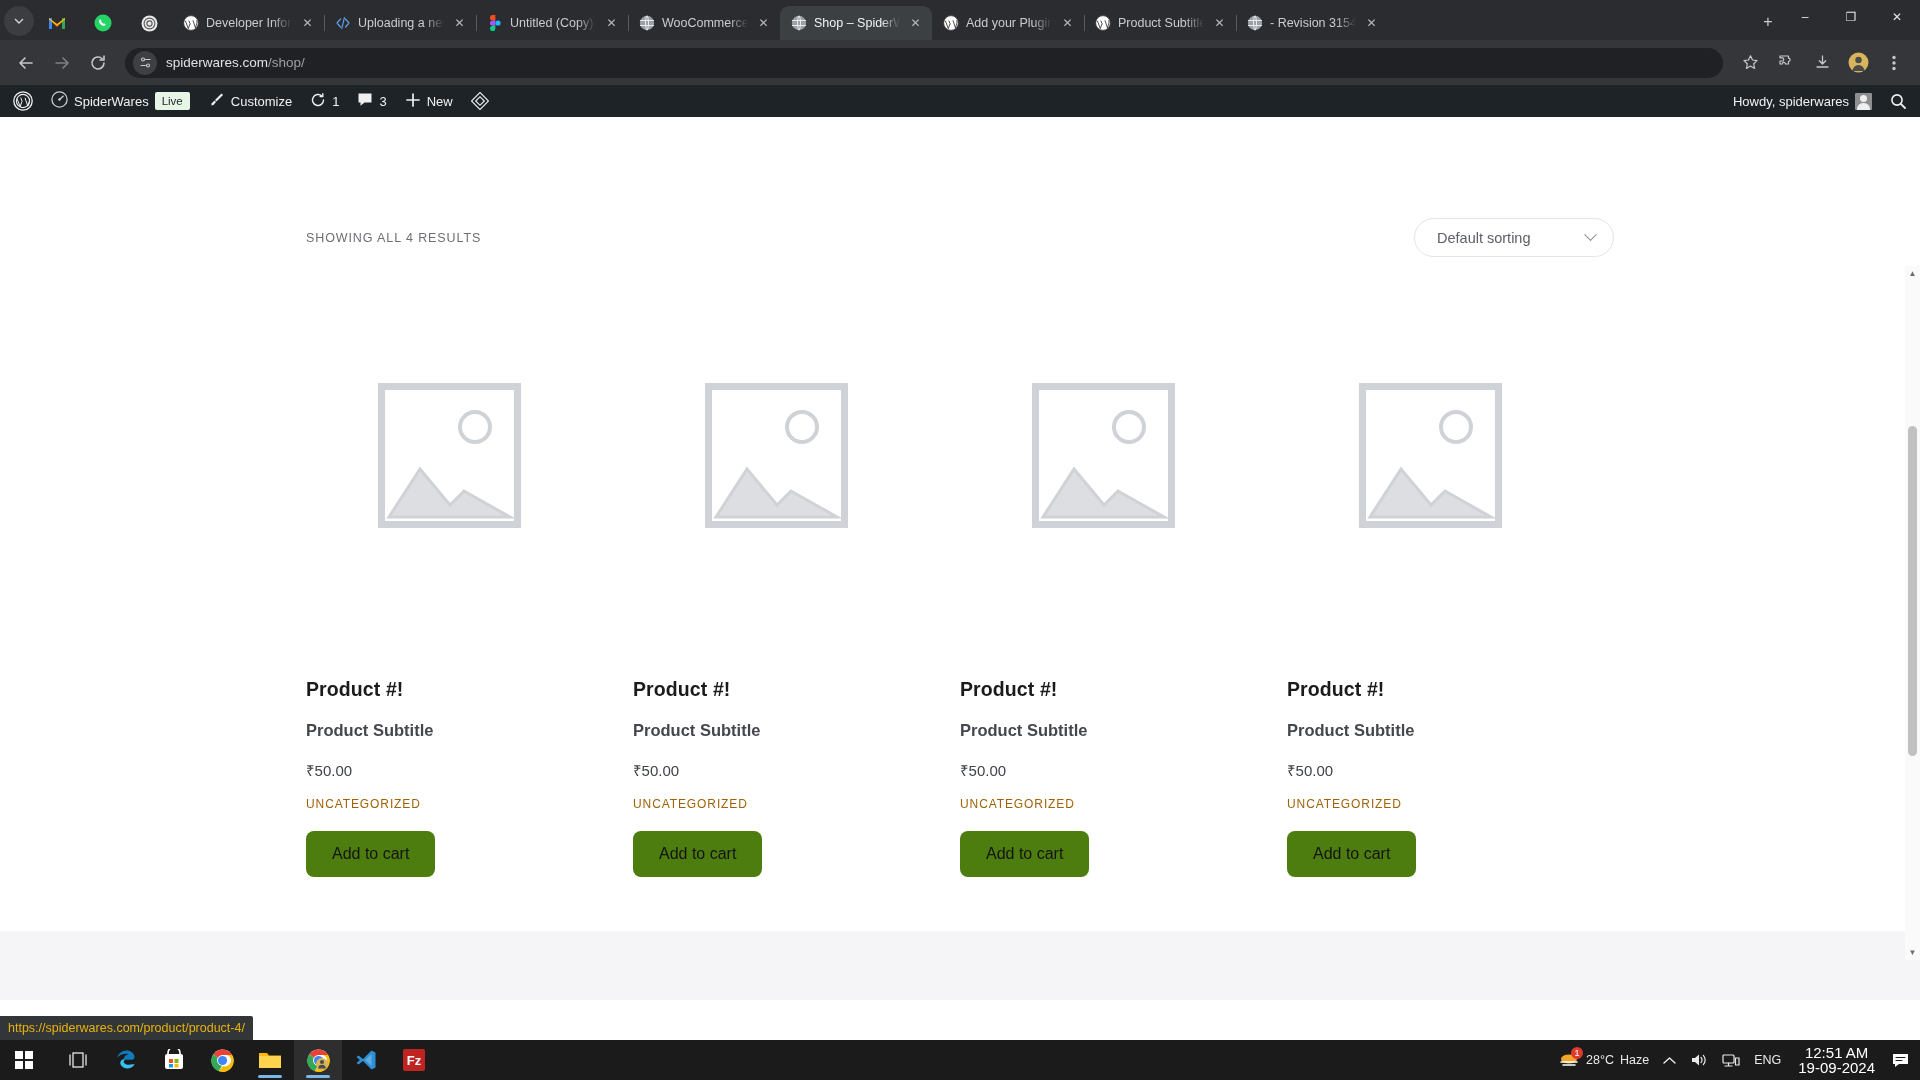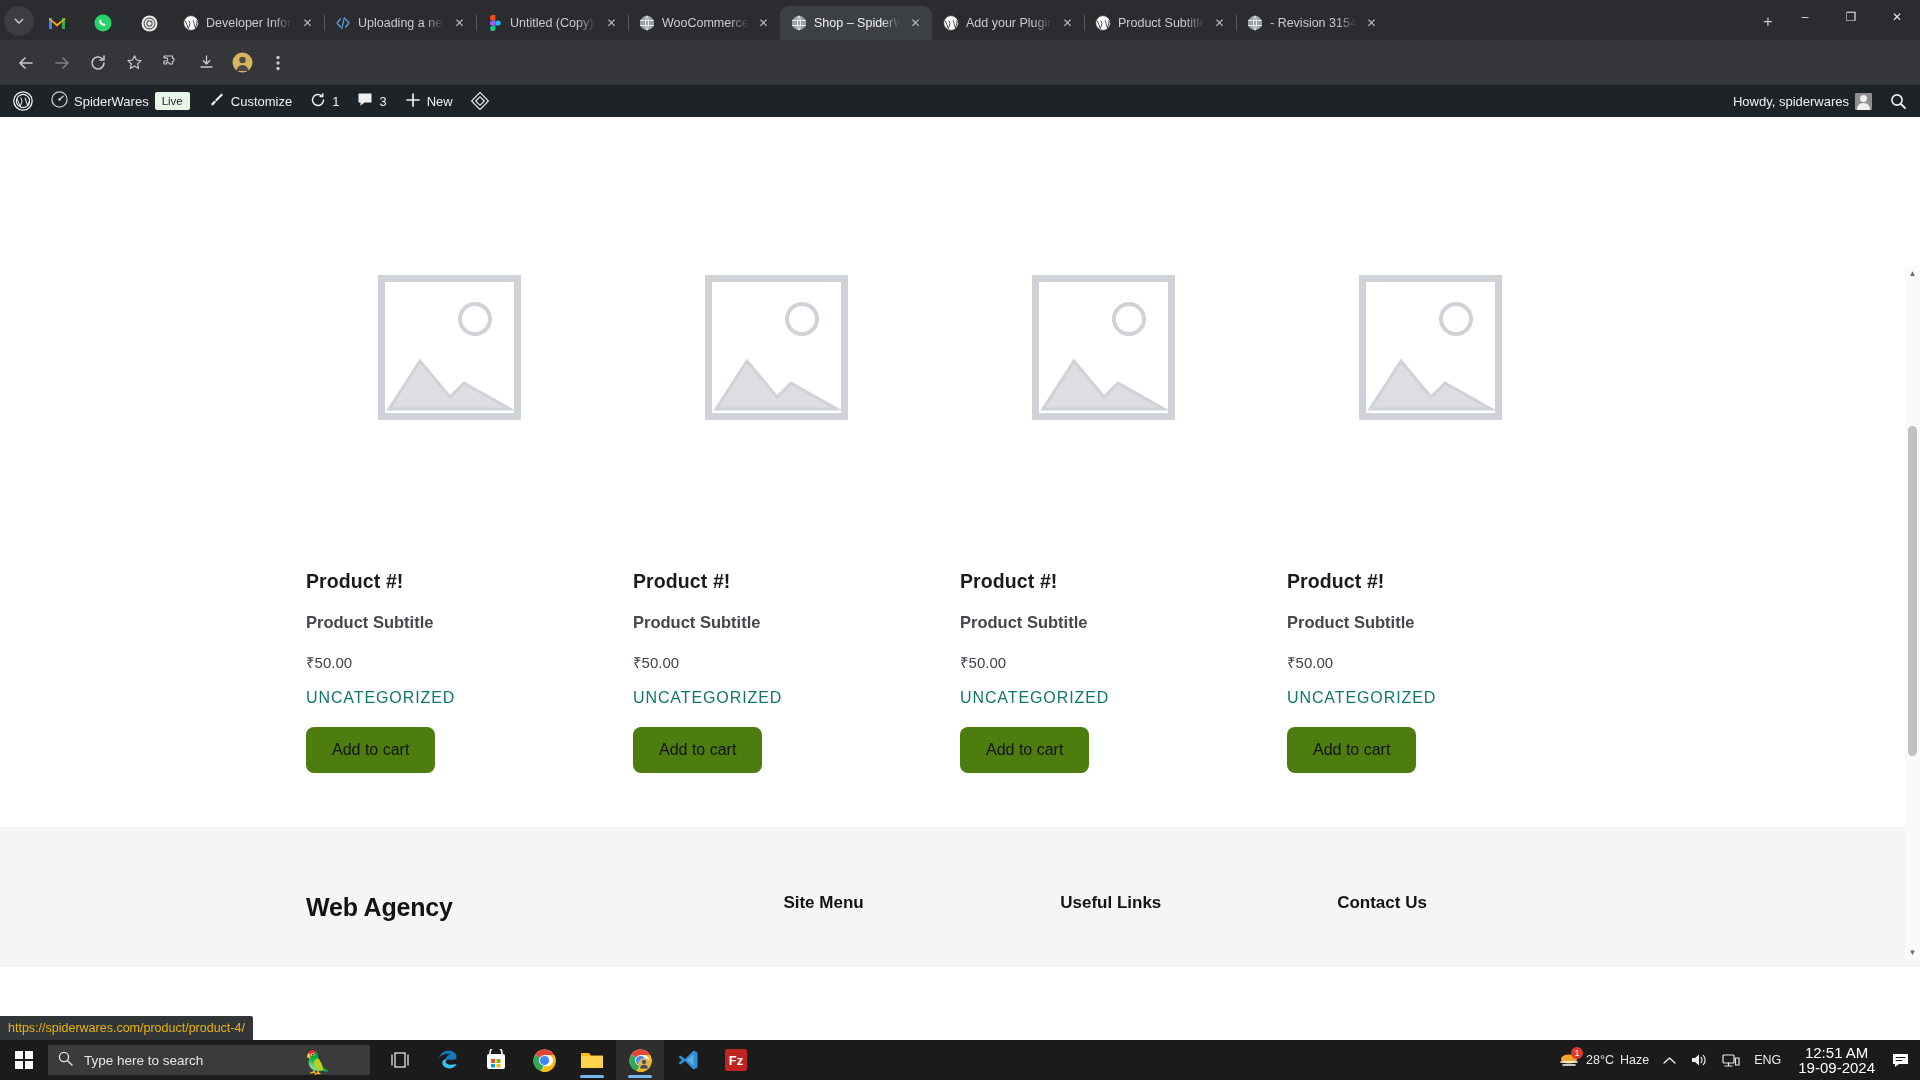--- a/index.html
+++ b/index.html
@@ -119,21 +119,21 @@
   .chev { width: 9px; height: 9px; border-right: 1.4px solid #8a8d93; border-bottom: 1.4px solid #8a8d93;
           transform: rotate(45deg) translate(-2px,-2px); }
 
   .products { display: flex; gap: 0; margin-top: 64px; }
   .product { width: 25%; padding-right: 40px; }
   .ph-wrap { height: 268px; display: flex; align-items: center; justify-content: center; }
   .ph-img { width: 143px; height: 145px; }
   .p-title { font-size: 19.5px; font-weight: 700; color: #1b1b1d; margin-top: 89px; letter-spacing:.1px;}
   .p-sub { font-size: 16.5px; font-weight: 700; color: #44474d; margin-top: 20px; }
   .p-price { font-size: 15px; color: #3f4248; margin-top: 20px; }
-  .p-cat { font-size: 16px; letter-spacing: .9px; color: #0f766e; margin-top: 17px; text-transform: uppercase; }
+  .p-cat { font-size: 12px; letter-spacing: .9px; color: #a16207; margin-top: 17px; text-transform: uppercase; }
   .add-cart {
     margin-top: 20px; display: inline-flex; align-items: center; justify-content: center;
     background: #4d7c0f; color: #141414; font-size: 16px; font-weight: 400;
     border: none; border-radius: 8px; padding: 0 26px; height: 46px; cursor: pointer;
     font-family: "Liberation Sans", sans-serif;
   }
 
   .footer { margin-top: 54px; background: #f5f5f7; height: 140px; }
   .footer-inner { padding: 0 306px; display: flex; padding-top: 66px; }
   .f-brand { font-size: 25px; font-weight: 700; color: #131316; width: 500px; letter-spacing:-.2px;}
@@ -323,20 +323,31 @@
           <path d="M3 9h12m0 0l-5-5m5 5l-5 5" stroke="#7e8184" stroke-width="1.6" fill="none" stroke-linecap="round" stroke-linejoin="round"></path>
         </svg>
     </div>
     <div class="tb-icon">
       <svg width="18" height="18" viewBox="0 0 18 18">
           <path d="M15 9a6 6 0 1 1-1.8-4.3" stroke="#c6c8cb" stroke-width="1.6" fill="none" stroke-linecap="round"></path>
           <path d="M15 2v4h-4" stroke="#c6c8cb" stroke-width="1.6" fill="none" stroke-linecap="round" stroke-linejoin="round"></path>
         </svg>
     </div>
 
+    <div class="omnibox">
+      <div class="site-info">
+        <svg width="13" height="13" viewBox="0 0 13 13">
+            <circle cx="4" cy="3.5" r="1.5" fill="none" stroke="#c6c8cb" stroke-width="1.1"></circle>
+            <path d="M6.5 3.5H11" stroke="#c6c8cb" stroke-width="1.1" stroke-linecap="round"></path>
+            <circle cx="9" cy="9.5" r="1.5" fill="none" stroke="#c6c8cb" stroke-width="1.1"></circle>
+            <path d="M2 9.5h4.5" stroke="#c6c8cb" stroke-width="1.1" stroke-linecap="round"></path>
+          </svg>
+      </div>
+      <div class="url"><span>spiderwares.com</span><span class="dim">/shop/</span></div>
+    </div>
 
     <div class="tb-icon">
       <svg width="17" height="17" viewBox="0 0 17 17">
           <path d="M8.5 1.8l2 4.2 4.6.6-3.4 3.2.9 4.6-4.1-2.3-4.1 2.3.9-4.6L1.9 6.6l4.6-.6z" fill="none" stroke="#c6c8cb" stroke-width="1.2" stroke-linejoin="round"></path>
         </svg>
     </div>
     <div class="tb-icon">
       <svg width="17" height="17" viewBox="0 0 17 17">
           <path d="M6.5 2h4v2.2a1.6 1.6 0 1 1 0 3.2V10h-3a1.6 1.6 0 1 0-3.2 0H2V7h2.2a1.6 1.6 0 1 0 0-3.2H2V2z" fill="none" stroke="#c6c8cb" stroke-width="1.2" stroke-linejoin="round"></path>
         </svg>
@@ -432,20 +443,27 @@
             <circle cx="7" cy="7" r="5.1" fill="none" stroke="#f0f0f1" stroke-width="1.6"></circle>
             <path d="M10.8 10.8L15 15" stroke="#f0f0f1" stroke-width="1.8" stroke-linecap="round"></path>
           </svg>
       </div>
     </div>
   </div>
 
   <div class="page">
     <div class="content">
 
+      <div class="shop-head">
+        <div class="result-count">SHOWING ALL 4 RESULTS</div>
+        <div class="sorting">
+          <span>Default sorting</span>
+          <span class="chev"></span>
+        </div>
+      </div>
 
       <div class="products" id="products">
           <div class="product"><div class="ph-wrap">
               <span class="ph-img"><svg width="143" height="145" viewBox="0 0 143 145">
                   <rect x="3" y="3" width="137" height="139" fill="none" stroke="#cfd2d6" stroke-width="8"></rect>
                   <circle cx="97" cy="44" r="15" fill="none" stroke="#cfd2d6" stroke-width="4"></circle>
                   <path d="M11 134l31-48 30 36 14-14 46 26z" fill="#dcdee1" stroke="#cfd2d6" stroke-width="3"></path>
                 </svg></span>
             </div><div class="p-title">Product #!</div><div class="p-sub">Product Subtitle</div><div class="p-price">₹50.00</div><div class="p-cat">UNCATEGORIZED</div><button class="add-cart">Add to cart</button></div>
           <div class="product"><div class="ph-wrap">
@@ -493,30 +511,20 @@
 
 <div class="taskbar">
   <div class="start">
     <svg width="18" height="18" viewBox="0 0 18 18">
         <rect x="0" y="0" width="8" height="8" fill="#fff"></rect>
         <rect x="10" y="0" width="8" height="8" fill="#fff"></rect>
         <rect x="0" y="10" width="8" height="8" fill="#fff"></rect>
         <rect x="10" y="10" width="8" height="8" fill="#fff"></rect>
       </svg>
   </div>
-  <div class="tb-search">
-    <span>
-      <svg width="15" height="15" viewBox="0 0 15 15">
-          <circle cx="6" cy="6" r="4.6" fill="none" stroke="#e6e6e6" stroke-width="1.3"></circle>
-          <path d="M9.4 9.4L14 14" stroke="#e6e6e6" stroke-width="1.4" stroke-linecap="round"></path>
-        </svg>
-    </span>
-    <span>Type here to search</span>
-    <span class="parrot">🦜</span>
-  </div>
 
   <div class="tb-apps">
     <div class="tb-app">
       <svg width="20" height="18" viewBox="0 0 20 18">
           <rect x="5" y="2" width="10" height="14" fill="none" stroke="#e6e6e6" stroke-width="1.3"></rect>
           <path d="M2 4v10M18 4v10" stroke="#e6e6e6" stroke-width="1.3" stroke-linecap="round"></path>
         </svg>
     </div>
     <div class="tb-app">
       <svg width="24" height="24" viewBox="0 0 24 24">

